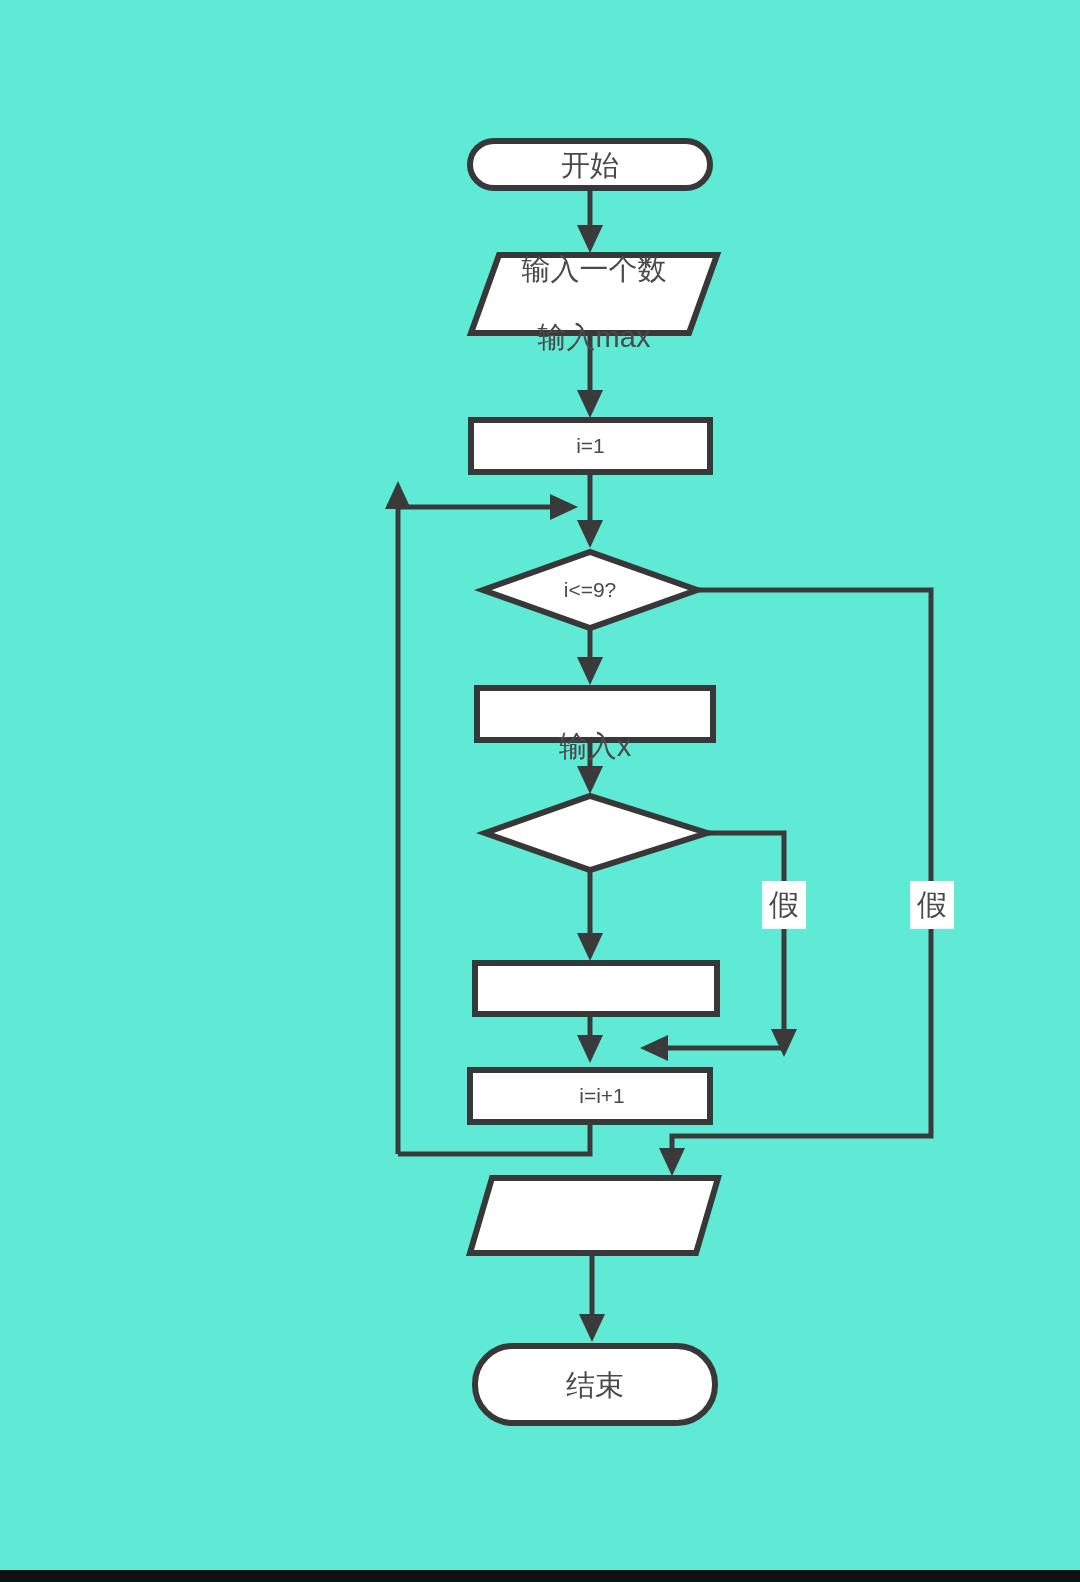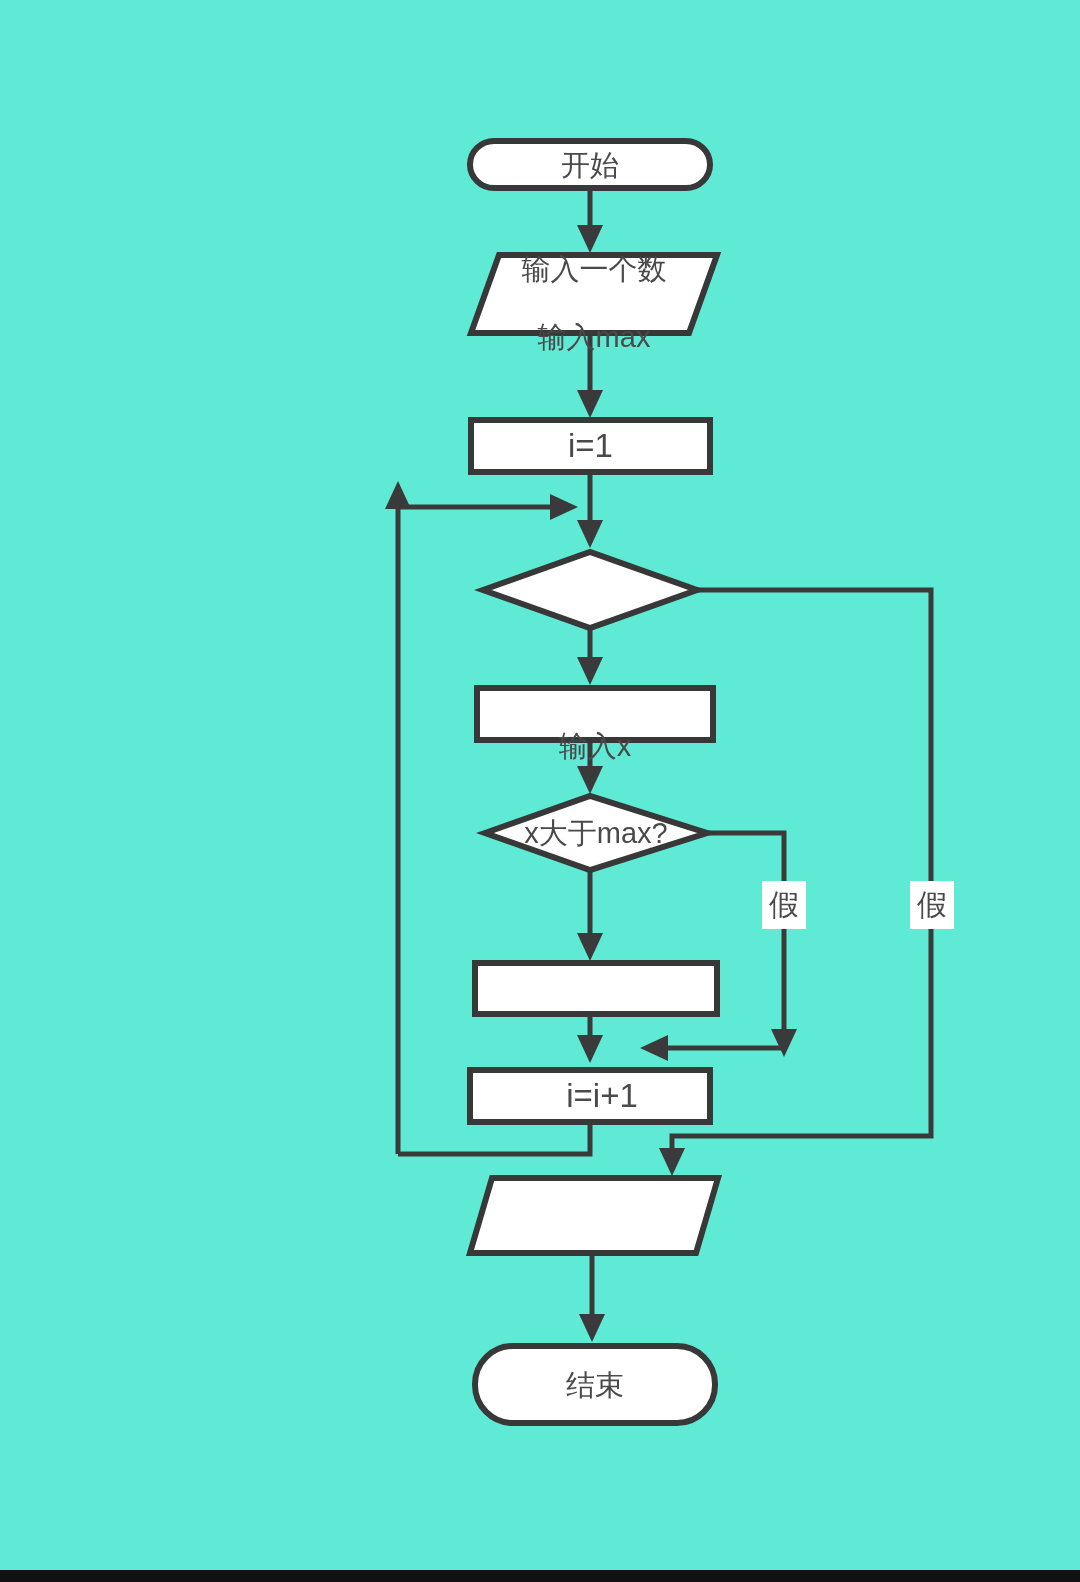--- a/index.html
+++ b/index.html
@@ -27,21 +27,21 @@
     flex-direction: column;
     align-items: center;
     justify-content: center;
     text-align: center;
     color: #4a4a4a;
     font-size: 29px;
     line-height: 36px;
     pointer-events: none;
     white-space: nowrap;
   }
-  .node-label.mono-ish { font-size: 33px; }
+  .node-label.mono-ish { font-size: 21px; }
   .edge-label {
     position: absolute;
     display: flex;
     align-items: center;
     justify-content: center;
     background: #ffffff;
     color: #4a4a4a;
     font-size: 30px;
     pointer-events: none;
   }
@@ -110,24 +110,24 @@
 
   <div class="node-label" style="left:470px; top:141px; width:240px; height:47px;">开始</div>
 
   <div class="node-label" style="left:471px; top:264px; width:246px; height:78px;gap:32px;">
     <span>输入一个数</span>
     <span>输入max</span>
   </div>
 
   <div class="node-label mono-ish" style="left:471px; top:420px; width:239px; height:52px;">i=1</div>
 
+  <div class="node-label mono-ish" style="left:483px; top:552px; width:214px; height:76px;">i&lt;=9?</div>
 
   <div class="node-label" style="left:477px; top:720px; width:236px; height:52px;">输入x</div>
 
-  <div class="node-label" style="left:485px; top:796px; width:222px; height:74px;">x大于max?</div>
 
 
   <div class="node-label mono-ish" style="left:482px; top:1070px; width:240px; height:52px;">i=i+1</div>
 
 
   <div class="node-label" style="left:475px; top:1346px; width:240px; height:77px;">结束</div>
 
   <div class="edge-label" style="left:762px; top:881px; width:44px; height:48px;">假</div>
 
   <div class="edge-label" style="left:910px; top:881px; width:44px; height:48px;">假</div>

